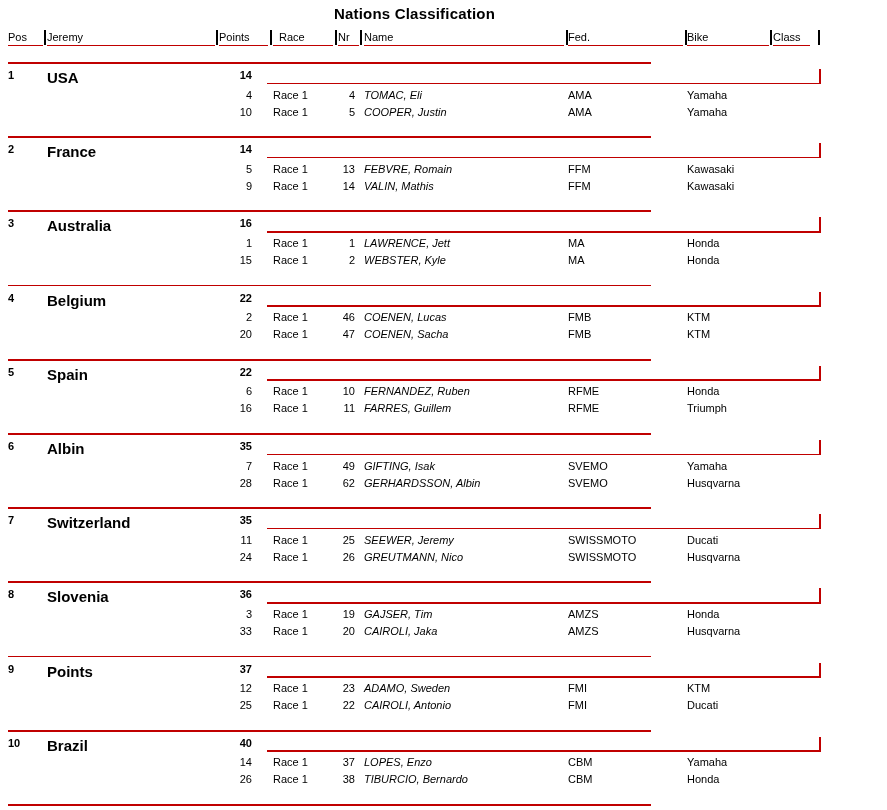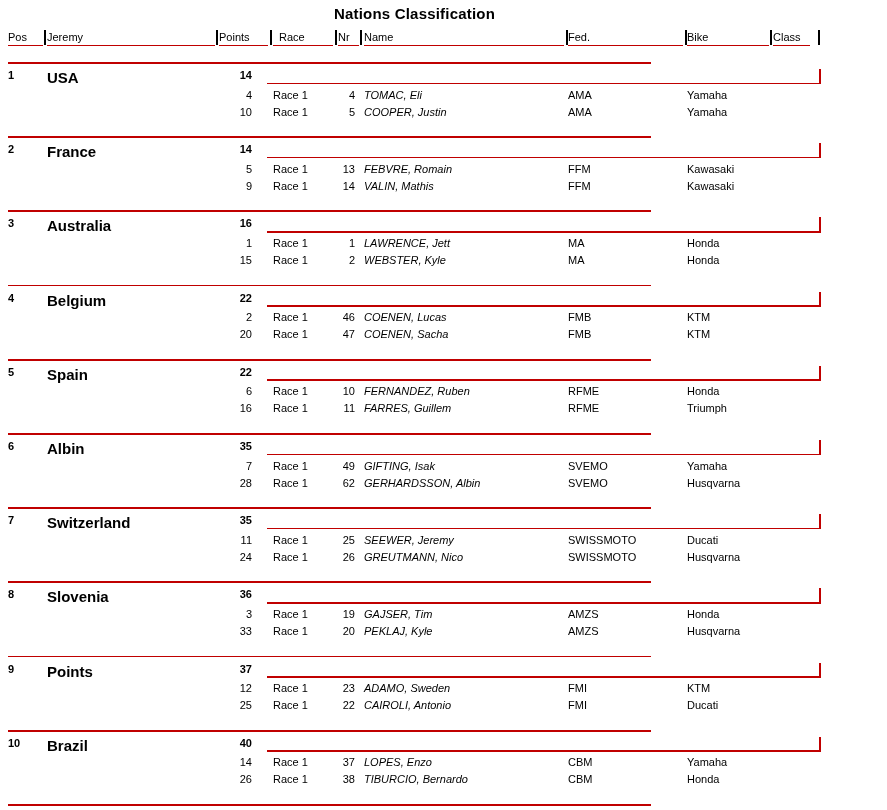--- a/index.html
+++ b/index.html
@@ -281,21 +281,21 @@
       <span class="r-nr">19</span>
       <span class="r-name">GAJSER, Tim</span>
       <span class="r-fed">AMZS</span>
       <span class="r-bike">Honda</span>
       <span class="r-class"></span>
     </div>
     <div class="rider-row rr-2">
       <span class="r-result">33</span>
       <span class="r-race">Race 1</span>
       <span class="r-nr">20</span>
-      <span class="r-name">PEKLAJ, Kyle</span>
+      <span class="r-name">CAIROLI, Jaka</span>
       <span class="r-fed">AMZS</span>
       <span class="r-bike">Husqvarna</span>
       <span class="r-class"></span>
     </div>
   </div>
 
   <div class="group" style="top: 655.6px;">
     <div class="g-topline"></div>
     <div class="g-pos">9</div>
     <div class="g-country">Points</div>

